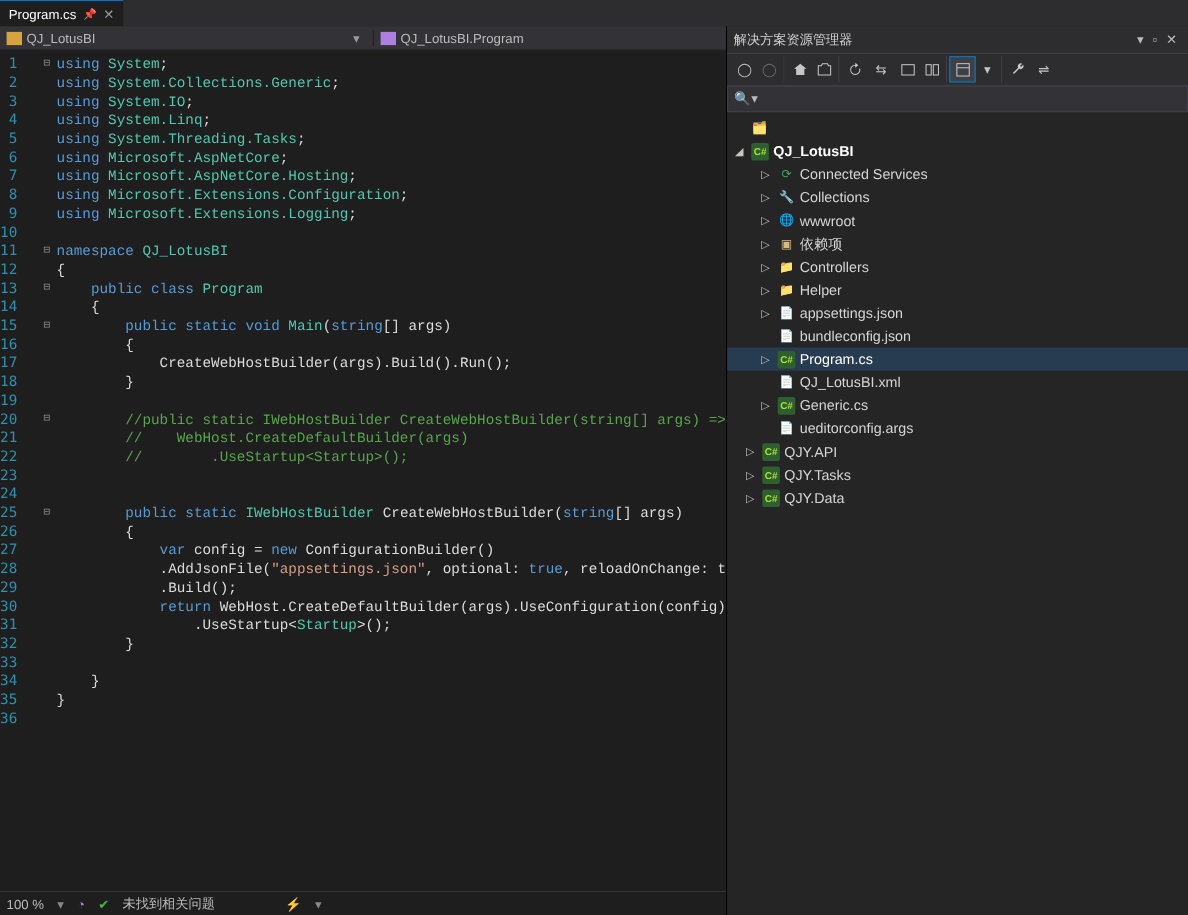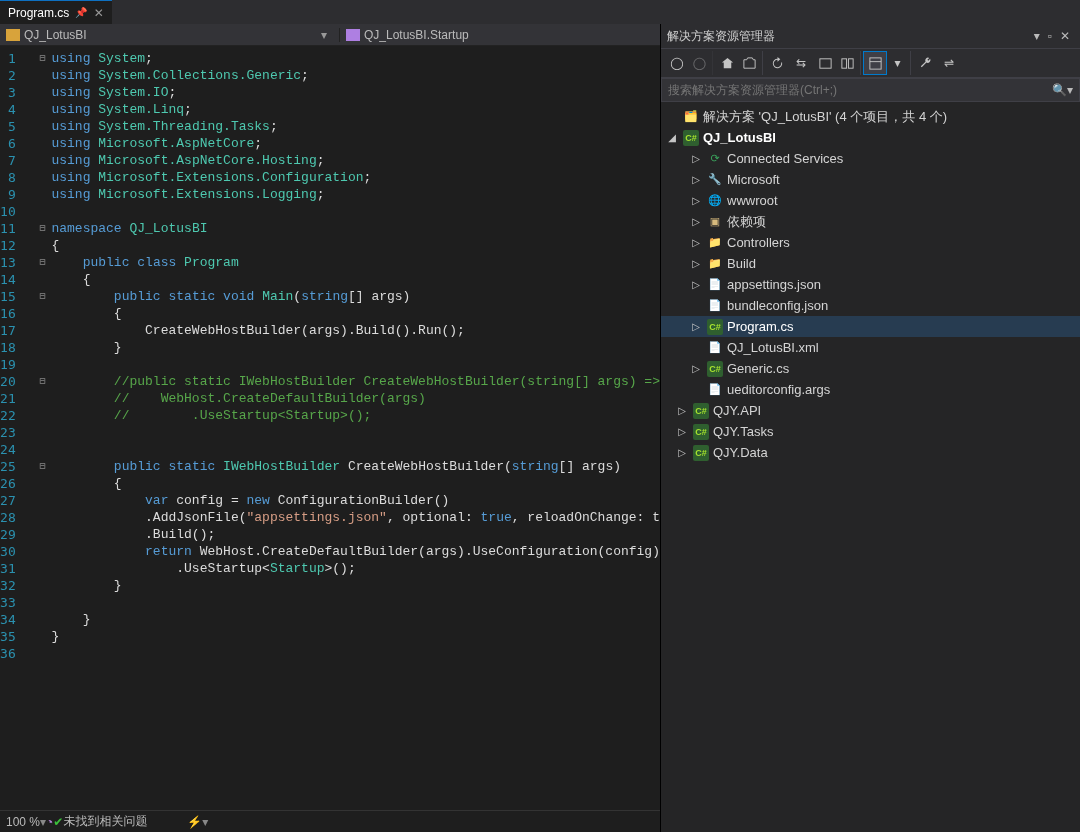--- a/index.html
+++ b/index.html
@@ -79,21 +79,21 @@
   .fold-col div { height:17px; text-align:center; font-size:10px; color:#888;}
   .code { padding:4px 0 4px 4px; color:#dcdcdc;}
   .kw { color:#569cd6;}
   .type { color:#4ec9b0;}
   .str { color:#d69d85;}
   .comment { color:#57a64a;}
   .punct { color:#dcdcdc;}
   .code-line { height:17px;}
 
   
-  .ed-status { height:22px; background:#1e1e1e; border-top:1px solid #333; display:flex; align-items:center; font-size:12px; color:#bbb; padding:0 6px;}
+  .ed-status { height:22px; background:#1e1e1e; border-top:1px solid #333; display:flex; align-items:center; font-size:12px; color:#bbb; gap:12px; padding:0 6px;}
   .ed-status .check { color:#3bbf3b;}
   .bolt { color:#d8a33b;}
 
   
   .panel-head {
     height:24px;
     background:#2d2d30;
     display:flex;
     align-items:center;
     padding:0 6px;
@@ -158,21 +158,21 @@
   <div class="editor-col">
 
     <div class="navbar">
       <div class="nav-item first">
         <span class="ico-sq"></span>
         <span>QJ_LotusBI</span>
         <span class="nav-drop">▾</span>
       </div>
       <div class="nav-item">
         <span class="ico-sq purple"></span>
-        <span>QJ_LotusBI.Startup</span>
+        <span>QJ_LotusBI.Program</span>
       </div>
     </div>
 
     <div class="editor">
       <div class="gutter" id="gutter"><div>1</div><div>2</div><div>3</div><div>4</div><div>5</div><div>6</div><div>7</div><div>8</div><div>9</div><div>10</div><div>11</div><div>12</div><div>13</div><div>14</div><div>15</div><div>16</div><div>17</div><div>18</div><div>19</div><div>20</div><div>21</div><div>22</div><div>23</div><div>24</div><div>25</div><div>26</div><div>27</div><div>28</div><div>29</div><div>30</div><div>31</div><div>32</div><div>33</div><div>34</div><div>35</div><div>36</div></div>
       <div class="fold-col" id="foldcol"><div>⊟</div><div></div><div></div><div></div><div></div><div></div><div></div><div></div><div></div><div></div><div>⊟</div><div></div><div>⊟</div><div></div><div>⊟</div><div></div><div></div><div></div><div></div><div>⊟</div><div></div><div></div><div></div><div></div><div>⊟</div><div></div><div></div><div></div><div></div><div></div><div></div><div></div><div></div><div></div><div></div><div></div></div>
       <div class="code" id="code"><div class="code-line"><span class="kw">using</span><span class="punct"> </span><span class="type">System</span><span class="punct">;</span></div><div class="code-line"><span class="kw">using</span><span class="punct"> </span><span class="type">System.Collections.Generic</span><span class="punct">;</span></div><div class="code-line"><span class="kw">using</span><span class="punct"> </span><span class="type">System.IO</span><span class="punct">;</span></div><div class="code-line"><span class="kw">using</span><span class="punct"> </span><span class="type">System.Linq</span><span class="punct">;</span></div><div class="code-line"><span class="kw">using</span><span class="punct"> </span><span class="type">System.Threading.Tasks</span><span class="punct">;</span></div><div class="code-line"><span class="kw">using</span><span class="punct"> </span><span class="type">Microsoft.AspNetCore</span><span class="punct">;</span></div><div class="code-line"><span class="kw">using</span><span class="punct"> </span><span class="type">Microsoft.AspNetCore.Hosting</span><span class="punct">;</span></div><div class="code-line"><span class="kw">using</span><span class="punct"> </span><span class="type">Microsoft.Extensions.Configuration</span><span class="punct">;</span></div><div class="code-line"><span class="kw">using</span><span class="punct"> </span><span class="type">Microsoft.Extensions.Logging</span><span class="punct">;</span></div><div class="code-line">&nbsp;</div><div class="code-line"><span class="kw">namespace</span><span class="punct"> </span><span class="type">QJ_LotusBI</span></div><div class="code-line"><span class="punct">{</span></div><div class="code-line">    <span class="kw">public</span><span class="punct"> </span><span class="kw">class</span><span class="punct"> </span><span class="type">Program</span></div><div class="code-line">    <span class="punct">{</span></div><div class="code-line">        <span class="kw">public</span><span class="punct"> </span><span class="kw">static</span><span class="punct"> </span><span class="kw">void</span><span class="punct"> </span><span class="type">Main</span><span class="punct">(</span><span class="kw">string</span><span class="punct">[] args)</span></div><div class="code-line">        <span class="punct">{</span></div><div class="code-line">            <span class="punct">CreateWebHostBuilder(args).Build().Run();</span></div><div class="code-line">        <span class="punct">}</span></div><div class="code-line">&nbsp;</div><div class="code-line">        <span class="comment">//public static IWebHostBuilder CreateWebHostBuilder(string[] args) =&gt;</span></div><div class="code-line">        <span class="comment">//    WebHost.CreateDefaultBuilder(args)</span></div><div class="code-line">        <span class="comment">//        .UseStartup&lt;Startup&gt;();</span></div><div class="code-line">&nbsp;</div><div class="code-line">&nbsp;</div><div class="code-line">        <span class="kw">public</span><span class="punct"> </span><span class="kw">static</span><span class="punct"> </span><span class="type">IWebHostBuilder</span><span class="punct"> CreateWebHostBuilder(</span><span class="kw">string</span><span class="punct">[] args)</span></div><div class="code-line">        <span class="punct">{</span></div><div class="code-line">            <span class="kw">var</span><span class="punct"> config = </span><span class="kw">new</span><span class="punct"> ConfigurationBuilder()</span></div><div class="code-line">            <span class="punct">.AddJsonFile(</span><span class="str">"appsettings.json"</span><span class="punct">, optional: </span><span class="kw">true</span><span class="punct">, reloadOnChange: t</span></div><div class="code-line">            <span class="punct">.Build();</span></div><div class="code-line">            <span class="kw">return</span><span class="punct"> WebHost.CreateDefaultBuilder(args).UseConfiguration(config)</span></div><div class="code-line">                <span class="punct">.UseStartup&lt;</span><span class="type">Startup</span><span class="punct">&gt;();</span></div><div class="code-line">        <span class="punct">}</span></div><div class="code-line">&nbsp;</div><div class="code-line">    <span class="punct">}</span></div><div class="code-line"><span class="punct">}</span></div><div class="code-line">&nbsp;</div></div>
     </div>
 
     <div class="ed-status">
@@ -235,64 +235,62 @@
       <span class="tbtn sep">▾</span>
       <span class="tbtn">
         <svg viewBox="0 0 16 16">
             <path d="M13 3a3 3 0 0 1-4 4L4 12l-1-1 5-5a3 3 0 0 1 4-4l-2 2 1 1z"></path>
           </svg>
       </span>
       <span class="tbtn">⇌</span>
     </div>
 
     <div class="panel-search">
-      <input placeholder="搜索解决方案资源管理器(Ctrl+;)" style="">
       <span style="color:#bbb;">🔍▾</span>
     </div>
 
     <div class="tree" id="tree">
         <div class="node" style="padding-left: 4px;">
           <span class="arrow none">▷</span>
           <span class="ficon">🗂️</span>
-          <span class="label ">解决方案 'QJ_LotusBI' (4 个项目，共 4 个)</span>
         </div>
         <div class="node" style="padding-left: 4px;">
           <span class="arrow ">◢</span>
           <span class="ficon cs">C#</span>
           <span class="label bold">QJ_LotusBI</span>
         </div>
         <div class="node" style="padding-left: 28px;">
           <span class="arrow ">▷</span>
           <span class="ficon" style="color:#3ba55d;">⟳</span>
           <span class="label ">Connected Services</span>
         </div>
         <div class="node" style="padding-left: 28px;">
           <span class="arrow ">▷</span>
           <span class="ficon">🔧</span>
-          <span class="label ">Microsoft</span>
+          <span class="label ">Collections</span>
         </div>
         <div class="node" style="padding-left: 28px;">
           <span class="arrow ">▷</span>
           <span class="ficon" style="color:#3794ff;">🌐</span>
           <span class="label ">wwwroot</span>
         </div>
         <div class="node" style="padding-left: 28px;">
           <span class="arrow ">▷</span>
           <span class="ficon" style="color:#d7ba7d;">▣</span>
           <span class="label ">依赖项</span>
         </div>
         <div class="node" style="padding-left: 28px;">
           <span class="arrow ">▷</span>
           <span class="ficon folder">📁</span>
           <span class="label ">Controllers</span>
         </div>
         <div class="node" style="padding-left: 28px;">
           <span class="arrow ">▷</span>
           <span class="ficon folder">📁</span>
-          <span class="label ">Build</span>
+          <span class="label ">Helper</span>
         </div>
         <div class="node" style="padding-left: 28px;">
           <span class="arrow ">▷</span>
           <span class="ficon">📄</span>
           <span class="label ">appsettings.json</span>
         </div>
         <div class="node" style="padding-left: 28px;">
           <span class="arrow none">▷</span>
           <span class="ficon">📄</span>
           <span class="label ">bundleconfig.json</span>

